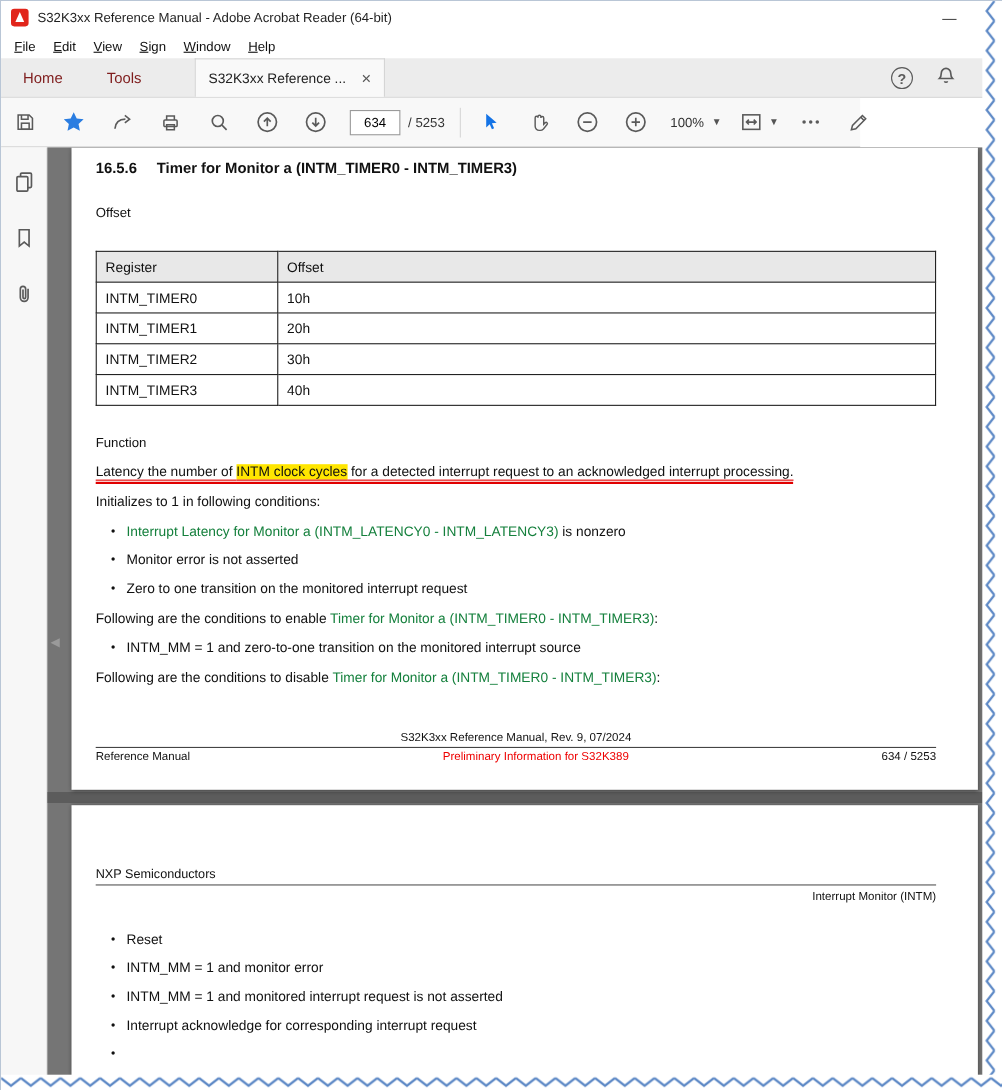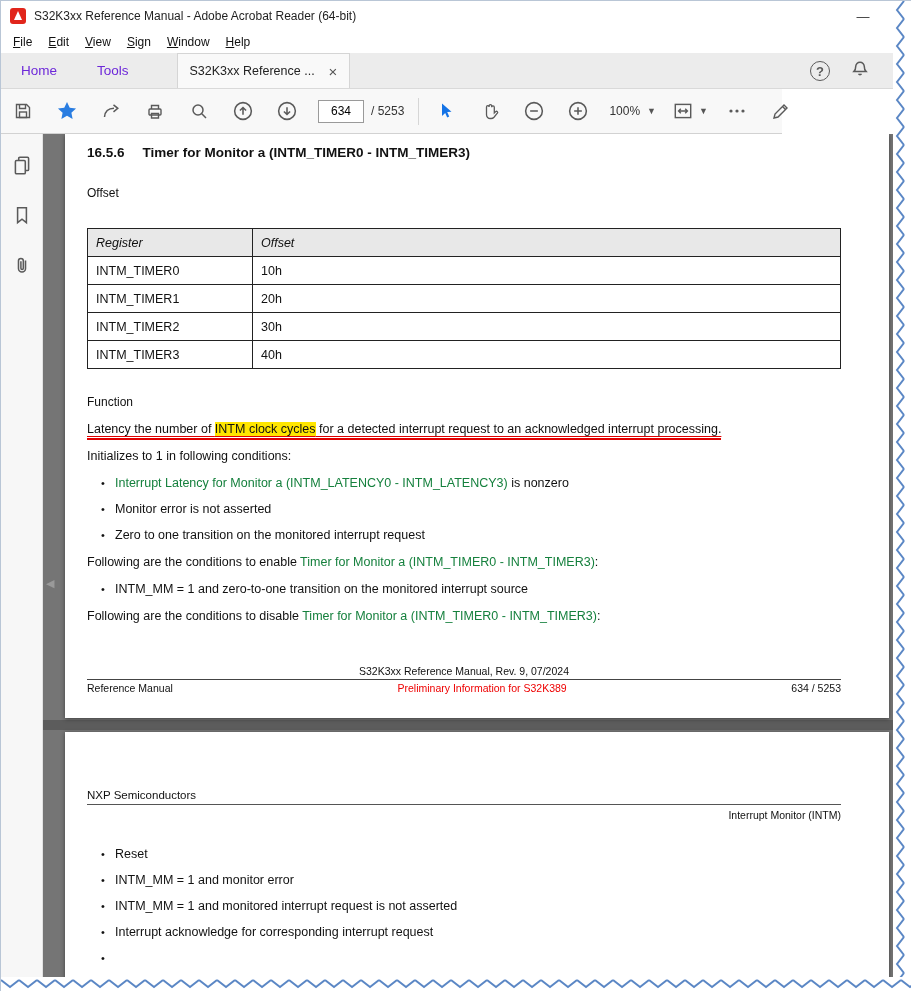--- a/index.html
+++ b/index.html
@@ -20,21 +20,21 @@
   .title-text { font-size:12px; color:#1f1f1f; margin-left:8px; white-space:nowrap; }
   .min-btn { position:absolute; right:32px; top:0; width:34px; height:30px; display:flex; align-items:center; justify-content:center; color:#333; font-size:13px; }
 
   
   .menubar { position:absolute; top:30px; left:0; width:911px; height:22px; background:#fff; display:flex; align-items:center; padding-left:4px; }
   .menu-item { display:inline-block; font-size:12px; color:#111; padding:2px 8px; cursor:default; }
   .menu-item::first-letter { text-decoration: underline; }
 
   
   .tabbar { position:absolute; top:52px; left:0; width:911px; height:36px; background:#ececec; border-bottom:1px solid #d9d9d9; display:flex; align-items:stretch; }
-  .tab { font-size:13.5px; color:#6d28d9; display:flex; align-items:center; padding:0 20px; }
+  .tab { font-size:13.5px; color:#7f1d1d; display:flex; align-items:center; padding:0 20px; }
   .doctab { margin-left:28px; background:#f9f9f9; border:1px solid #d5d5d5; border-bottom:none; display:flex; align-items:center; padding:0 12px; min-width:170px; gap:14px;justify-content:center; }
   .doctab-label { font-size:12.5px; color:#222; white-space:nowrap; }
   .tab-close { font-size:15px; color:#555; line-height:1; }
   .tabbar-right { position:absolute; right:42px; top:0; height:36px; display:flex; align-items:center; gap:20px; }
   .help-circle { width:20px; height:20px; border:1.6px solid #5a5a5a; border-radius:50%; color:#5a5a5a; font-size:13px; font-weight:bold; display:flex; align-items:center; justify-content:center; }
 
   
   .toolbar { position:absolute; top:88px; left:0; width:781px; height:45px; background:#f8f8f8; border-bottom:1px solid #d2d2d2; display:flex; align-items:center; padding-left:9px; }
   .tb-btn { width:26px; height:26px; display:flex; align-items:center; justify-content:center; margin-right:18px; flex:0 0 auto; }
   .tb-btn svg { display:block; }
@@ -48,27 +48,27 @@
 
   
   .leftrail { position:absolute; top:133px; left:0; width:42px; bottom:0; background:#f7f7f7; border-right:1px solid #e2e2e2; display:flex; flex-direction:column; align-items:center; padding-top:20px; gap:24px; }
 
   
   .docarea { position:absolute; top:133px; left:42px; right:0; bottom:0; background:#757575; overflow:hidden; }
   .pagegap-band { position:absolute; left:0; right:0; top:586px; height:10px; background:#5c5c5c; }
   .page { position:absolute; left:22px; width:824px; background:#fff; box-shadow:0 1px 4px rgba(0,0,0,0.45); }
   .page1 { top:0; height:584px; }
   .page2 { top:598px; height:260px; }
-  .pcontent { padding:0 48px 0 22px; font-size:12.5px; color:#111; }
+  .pcontent { padding:0 38px 0 22px; font-size:12.5px; color:#111; }
 
   .h-sec { padding-top:11px; font-size:13.5px; font-weight:bold; display:flex; gap:18px; }
   .offset-label { margin-top:26px; font-size:12px; }
   table.reg { margin-top:28px; border-collapse:collapse; width:100%; }
   table.reg th, table.reg td { border:1px solid #222; height:28px; padding:0 8px; font-size:12.5px; text-align:left; font-weight:normal; }
-  table.reg thead th { background:#e8e8e8;font-style:italic; }
+  table.reg thead th { background:#e8e8e8; }
   .function-label { margin-top:26px; font-size:12px; }
   .sentence { margin-top:12px; line-height:17px; }
   .redline { border-bottom:2px solid #e00000; padding-bottom:2px; text-decoration:underline; text-decoration-color:#e00000; text-underline-offset:3px; }
   .hl { background:#ffe600; }
   .para { margin-top:10px; line-height:16px; }
   .para-f { margin-top:11px; line-height:16px; }
   .bullets { margin-top:11px; }
   .bullet { display:flex; margin:0 0 10px 14px; line-height:16px; }
   .bm { width:14px; flex:0 0 auto; font-size:11px; }
   a.link { color:#15803d; text-decoration:none; cursor:pointer; }

